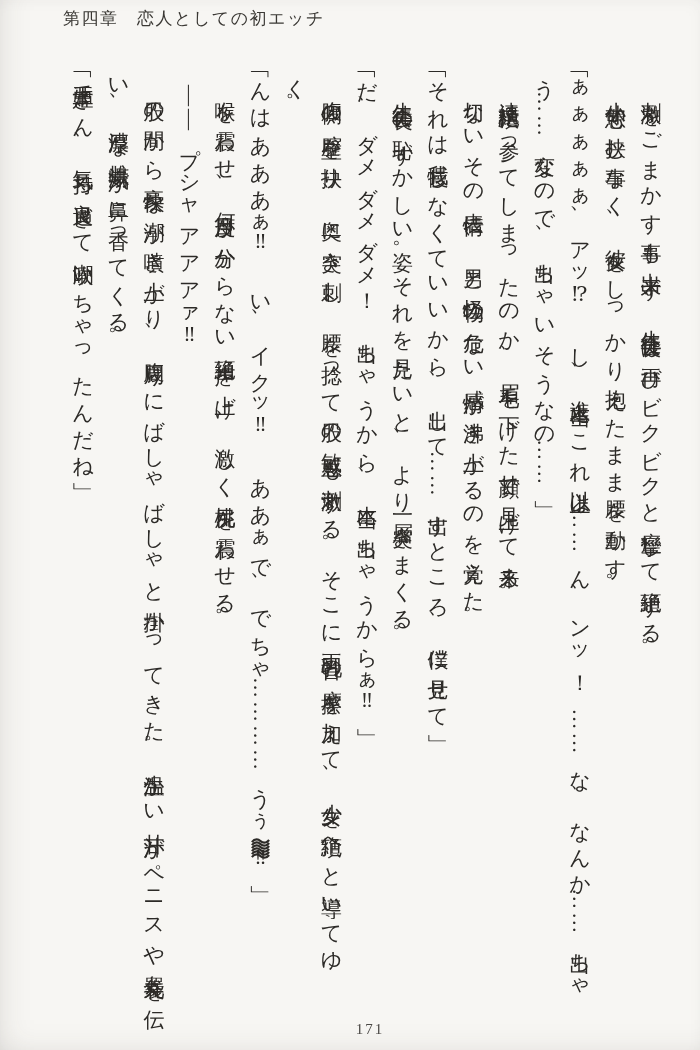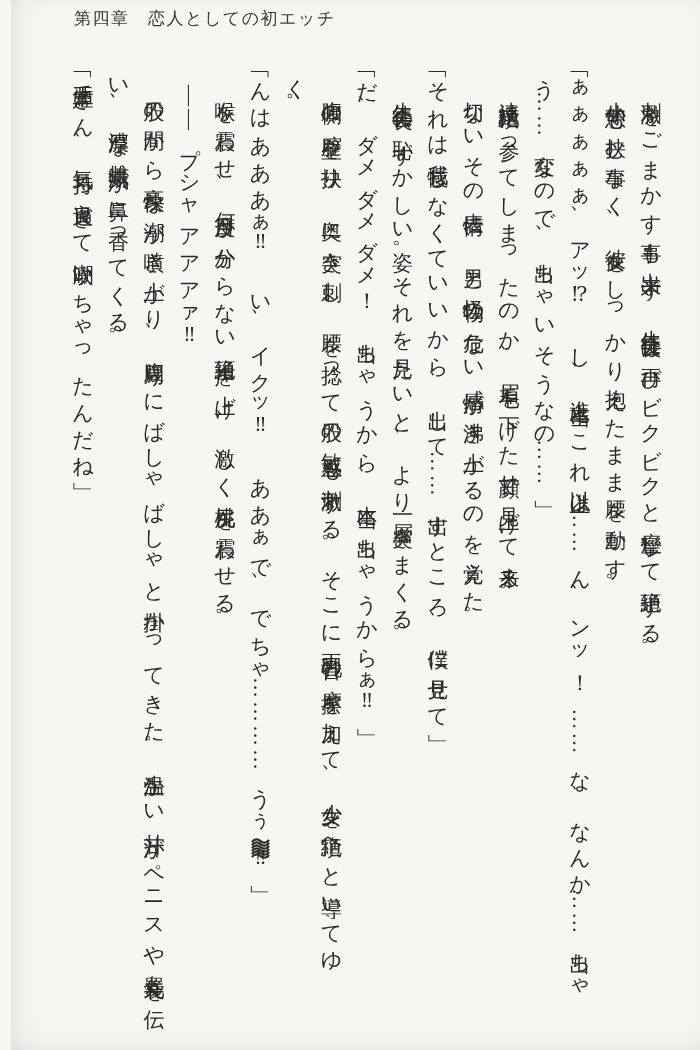--- a/index.html
+++ b/index.html
@@ -5,21 +5,20 @@
   html,body{margin:0;padding:0;}
   body{
     width:700px;height:1050px;position:relative;overflow:hidden;
     background:#f7f6f3;
     font-family:"Liberation Serif","DejaVu Serif",serif;
   }
   .page{
     position:absolute;inset:0;
     box-shadow:inset 14px -10px 42px -30px rgba(60,55,50,.35),
                inset -4px 6px 30px -26px rgba(60,55,50,.25);
-    margin-left:11px;
   }
   .chapter-header{
     position:absolute;top:7px;left:63px;
     font-size:17px;letter-spacing:1.5px;color:#3a3834;
     white-space:nowrap;
   }
   .text-block{
     position:absolute;top:64px;right:32px;width:612px;height:948px;
     writing-mode:vertical-rl;text-orientation:mixed;
     font-size:21px;letter-spacing:3px;line-height:35.5px;
@@ -49,14 +48,15 @@
     <p class="indent">生徒会長の恥ずかしい姿。それを見たいと、より一層突きまくる。</p>
     <p>「だ、ダメダメダメ！　出ちゃうから、本当に出ちゃうからぁ‼」</p>
     <p class="indent">腹側の膣壁を抉り、奥に突き刺し、腰を捻って股の敏感豆も刺激する。そこに両乳首の摩擦を加えて、少女を絶頂へと導いてゆく。</p>
     <p>「んはあああぁ‼　い、イクッ‼　ああぁで、でちゃ…………うぅ〜〜〜〜〜〜‼」</p>
     <p class="indent">喉を震わせ、何度目か分からない絶頂声を上げ、激しく桃尻を震わせる。</p>
     <p class="indent">――プシャアアアァ‼</p>
     <p class="indent">股の間から豪快な潮が噴き上がり、腹周りにばしゃばしゃと掛かってきた。生温かい甘汁がペニスや睾丸袋を伝い、濃厚な雌湯気が鼻に香ってくる。</p>
     <p>「千亜姫さん、気持ち良過ぎて潮吹いちゃったんだね」</p>
   </div>
 
+  <div class="page-number">171</div>
 
 </div>
 
 </body></html>

